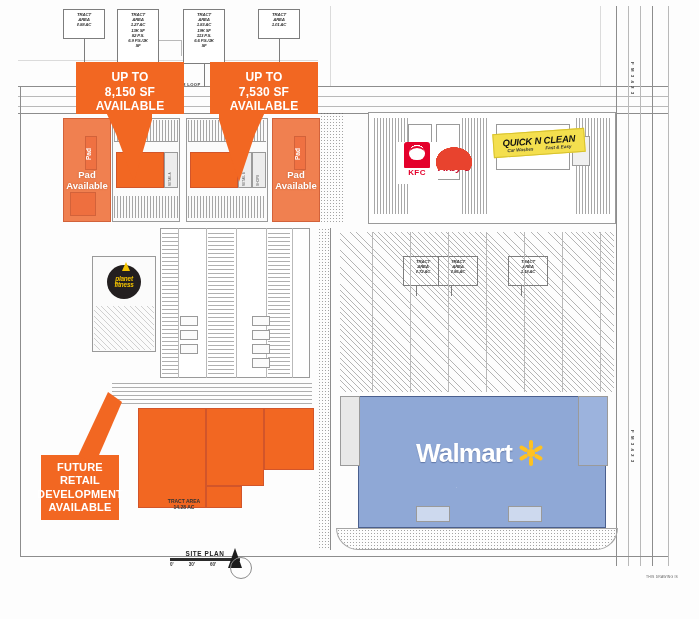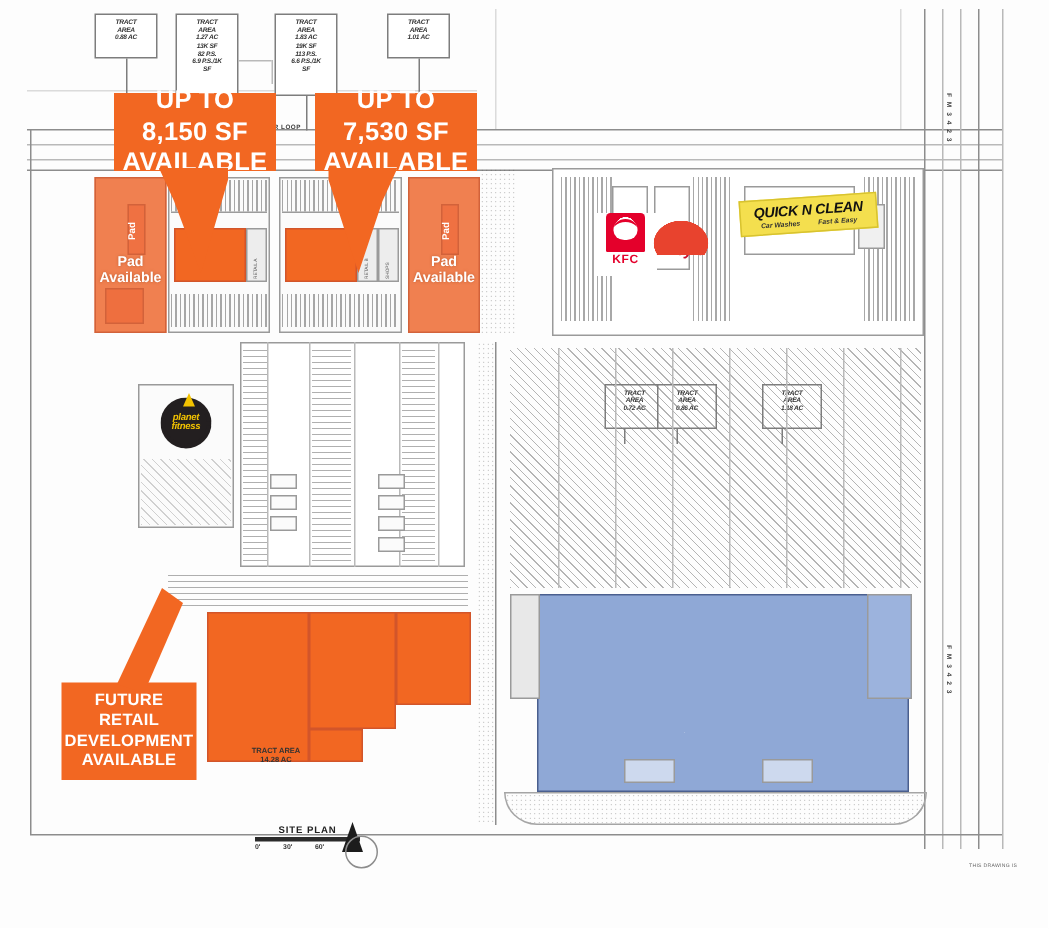--- a/index.html
+++ b/index.html
@@ -62,21 +62,21 @@
     color: #ffffff;
     font-weight: bold;
     text-align: center;
     display: flex;
     flex-direction: column;
     justify-content: center;
     align-items: center;
     line-height: 1.22;
     letter-spacing: .2px;
   }
-  .callout-lg { font-size: 17px; }
+  .callout-lg { font-size: 12px; justify-content: flex-end; }
   .callout-sm { font-size: 11px; }
 
   
   .pad-orange {
     background: #f08050;
     border: 1px solid #d2623a;
   }
   .pad-orange-solid {
     background: #f26722;
     border: 1px solid #d2552a;
@@ -412,39 +412,51 @@
   <div class="abs hatch" style="left:340px; top:232px; width:274px; height:160px;"></div>
   <div class="abs cad-line-thin" style="left:372px; top:232px; width:.6px; height:160px;"></div>
   <div class="abs cad-line-thin" style="left:410px; top:232px; width:.6px; height:160px;"></div>
   <div class="abs cad-line-thin" style="left:448px; top:232px; width:.6px; height:160px;"></div>
   <div class="abs cad-line-thin" style="left:486px; top:232px; width:.6px; height:160px;"></div>
   <div class="abs cad-line-thin" style="left:524px; top:232px; width:.6px; height:160px;"></div>
   <div class="abs cad-line-thin" style="left:562px; top:232px; width:.6px; height:160px;"></div>
   <div class="abs cad-line-thin" style="left:600px; top:232px; width:.6px; height:160px;"></div>
 
   <div class="abs walmart-box" style="left:358px; top:396px; width:248px; height:132px;"></div>
+  <div class="abs" style="left:416px; top:436px; width:136px; height:34px; display:flex; align-items:center; gap:4px;">
+    <div class="walmart-word">Walmart</div>
+    <div class="spark">
+      <b></b>
+      <i style="transform:rotate(0deg)"></i>
+      <i style="transform:rotate(60deg)"></i>
+      <i style="transform:rotate(120deg)"></i>
+      <i style="transform:rotate(180deg)"></i>
+      <i style="transform:rotate(240deg)"></i>
+      <i style="transform:rotate(300deg)"></i>
+    </div>
+  </div>
   <div class="abs cad-box" style="left:416px; top:506px; width:34px; height:16px; background:#cdd9ee;"></div>
   <div class="abs cad-box" style="left:508px; top:506px; width:34px; height:16px; background:#cdd9ee;"></div>
   <div class="abs cad-box" style="left:578px; top:396px; width:30px; height:70px; background:#9cb3dd;"></div>
   <div class="abs cad-box" style="left:340px; top:396px; width:20px; height:70px; background:#e8e8e8;"></div>
   <div class="abs" style="left:456px; top:486px; font-size:3.2px; color:#e9eef8;">·</div>
 
   <div class="abs dots" style="left:336px; top:528px; width:282px; height:22px; border:1px solid #a5a5a5; border-radius:0 0 40px 40px;"></div>
 
   <div class="abs cad-line" style="left:330px; top:228px; width:.8px; height:322px;"></div>
   <div class="abs dots" style="left:318px; top:228px; width:12px; height:322px;"></div>
 
   <div class="abs pad-orange-solid" style="left:138px; top:408px; width:68px; height:100px;"></div>
   <div class="abs pad-orange-solid" style="left:206px; top:408px; width:58px; height:78px;"></div>
   <div class="abs pad-orange-solid" style="left:264px; top:408px; width:50px; height:62px;"></div>
   <div class="abs pad-orange-solid" style="left:206px; top:486px; width:36px; height:22px;"></div>
 
   <div class="abs hatch-v" style="left:112px; top:380px; width:200px; height:24px;"></div>
 
-  <div class="abs callout callout-sm" style="left:41px; top:455px; width:90px; height:65px;">
+  <div class="abs callout callout-sm" style="left:41px; top:455px; width:78px; height:65px;">
       <span style="white-space:pre-line;">FUTURE
 RETAIL
 DEVELOPMENT
 AVAILABLE</span>
     </div>
   <svg class="abs" style="left:76px; top:392px;" width="56" height="72">
     <polygon points="32,0 46,10 20,70 2,64" fill="#f26722"></polygon>
   </svg>
 
   <div class="abs" style="left:148px; top:498px; text-align:center; width:72px;">

